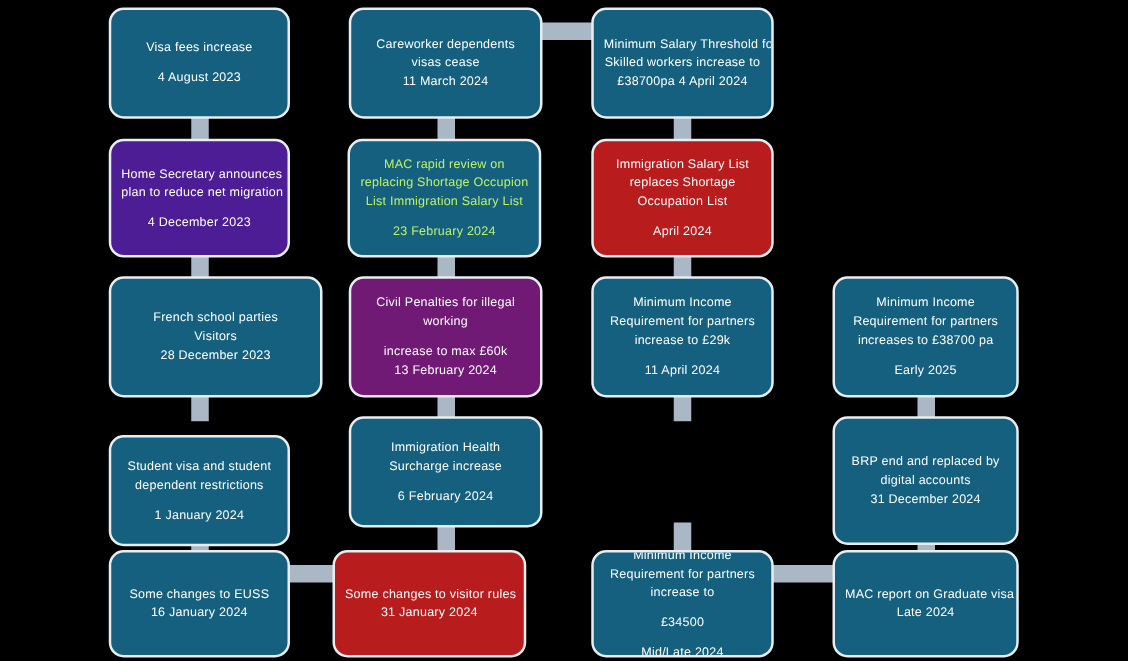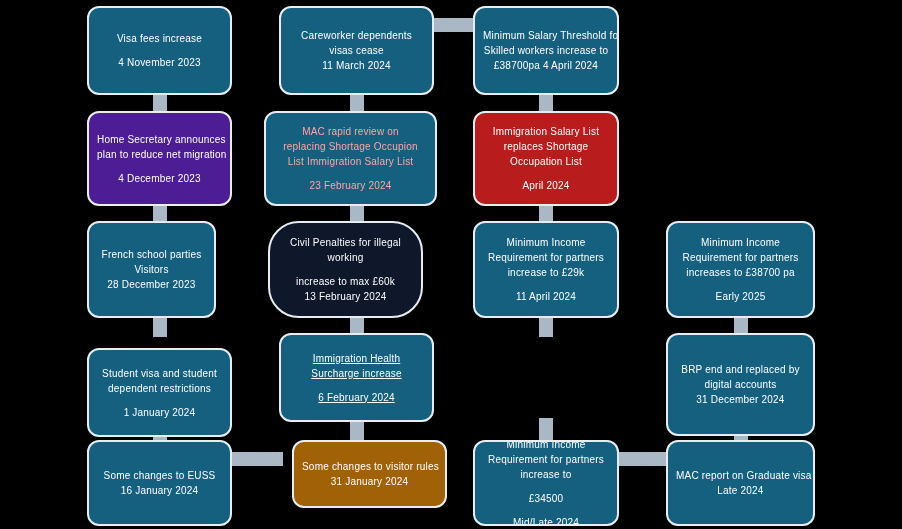--- a/index.html
+++ b/index.html
@@ -77,55 +77,55 @@
     <div class="conn-v" style="left: 539px; top: 202px; height: 23px;"></div>
     <div class="conn-v" style="left: 539px; top: 314px; height: 23px;"></div>
     <div class="conn-v" style="left: 539px; top: 418px; height: 26px;"></div>
     <div class="conn-v" style="left: 733.5px; top: 314px; height: 23px;"></div>
     <div class="conn-v" style="left: 733.5px; top: 418px; height: 26px;"></div>
     <div class="conn-h" style="top: 18px; left: 430px; width: 47px;"></div>
     <div class="conn-h" style="top: 452px; left: 228px; width: 55px;"></div>
     <div class="conn-h" style="top: 452px; left: 615px; width: 55px;"></div>
     <div class="node" style="left: 87px; top: 6px; width: 145px; height: 89px; background: rgb(21, 96, 127); border-color: rgb(232, 237, 241); color: rgb(255, 255, 255);">
       <span class="line">Visa fees  increase</span>
-      <span class="line gap">4 November 2023</span>
+      <span class="line gap">4 August 2023</span>
     </div>
     <div class="node" style="left: 279px; top: 6px; width: 155px; height: 89px; background: rgb(21, 96, 127); border-color: rgb(232, 237, 241); color: rgb(255, 255, 255); align-items: flex-end;">
       <span class="line">Careworker  dependents</span>
       <span class="line">visas cease</span>
       <span class="line">11 March  2024</span>
     </div>
     <div class="node" style="left: 473px; top: 6px; width: 146px; height: 89px; background: rgb(21, 96, 127); border-color: rgb(232, 237, 241); color: rgb(255, 255, 255);">
       <span class="line">Minimum Salary Threshold for</span>
       <span class="line">Skilled workers  increase  to</span>
       <span class="line">£38700pa  4 April 2024</span>
     </div>
     <div class="node" style="left: 87px; top: 111px; width: 145px; height: 95px; background: #4c1d95; border-color: rgb(232, 237, 241); color: rgb(255, 255, 255);">
       <span class="line">Home Secretary  announces</span>
       <span class="line">plan to reduce  net migration</span>
       <span class="line gap">4 December  2023</span>
     </div>
-    <div class="node" style="left: 264px; top: 111px; width: 173px; height: 95px; background: rgb(21, 96, 127); border-color: rgb(232, 237, 241); color: #fca5a5;">
+    <div class="node" style="left: 278px; top: 111px; width: 155px; height: 95px; background: rgb(21, 96, 127); border-color: rgb(232, 237, 241); color: #bef264;">
       <span class="line">MAC rapid review on</span>
       <span class="line">replacing Shortage Occupion</span>
       <span class="line">List  Immigration  Salary List</span>
       <span class="line gap">23 February  2024</span>
     </div>
     <div class="node" style="left: 473px; top: 111px; width: 146px; height: 95px; background: #b91c1c; border-color: rgb(232, 237, 241); color: rgb(255, 255, 255);">
       <span class="line">Immigration  Salary List</span>
       <span class="line">replaces Shortage</span>
       <span class="line">Occupation  List</span>
       <span class="line gap">April 2024</span>
     </div>
-    <div class="node" style="left: 87px; top: 221px; width: 129px; height: 97px; background: rgb(21, 96, 127); border-color: rgb(232, 237, 241); color: rgb(255, 255, 255);">
+    <div class="node" style="left: 87px; top: 221px; width: 171px; height: 97px; background: rgb(21, 96, 127); border-color: rgb(232, 237, 241); color: rgb(255, 255, 255);">
       <span class="line">French school parties</span>
       <span class="line">Visitors</span>
       <span class="line">28 December  2023</span>
     </div>
-    <div class="node" style="left: 268px; top: 221px; width: 155px; height: 97px; background: #0f172a; border-color: rgb(232, 237, 241); color: rgb(255, 255, 255); border-radius: 31px;">
+    <div class="node" style="left: 279px; top: 221px; width: 155px; height: 97px; background: #701a75; border-color: rgb(232, 237, 241); color: rgb(255, 255, 255);">
       <span class="line">Civil Penalties  for illegal</span>
       <span class="line">working</span>
       <span class="line gap">increase  to max £60k</span>
       <span class="line">13 February  2024</span>
     </div>
     <div class="node" style="left: 473px; top: 221px; width: 146px; height: 97px; background: rgb(21, 96, 127); border-color: rgb(232, 237, 241); color: rgb(255, 255, 255);">
       <span class="line">Minimum Income</span>
       <span class="line">Requirement  for partners</span>
       <span class="line">increase  to £29k</span>
       <span class="line gap">11 April 2024</span>
@@ -134,35 +134,35 @@
       <span class="line">Minimum Income</span>
       <span class="line">Requirement  for partners</span>
       <span class="line">increases  to £38700  pa</span>
       <span class="line gap">Early 2025</span>
     </div>
     <div class="node" style="left: 87px; top: 333px; width: 145px; height: 89px; background: rgb(21, 96, 127); border-color: rgb(232, 237, 241); color: rgb(255, 255, 255); margin-top: 15px;">
       <span class="line">Student visa and student</span>
       <span class="line">dependent restrictions</span>
       <span class="line gap">1 January 2024</span>
     </div>
-    <div class="node" style="left: 279px; top: 333px; width: 155px; height: 89px; background: rgb(21, 96, 127); border-color: rgb(232, 237, 241); color: rgb(255, 255, 255); text-decoration: underline;">
+    <div class="node" style="left: 279px; top: 333px; width: 155px; height: 89px; background: rgb(21, 96, 127); border-color: rgb(232, 237, 241); color: rgb(255, 255, 255);">
       <span class="line">Immigration  Health</span>
       <span class="line">Surcharge  increase</span>
       <span class="line gap">6 February  2024</span>
     </div>
     <div class="node" style="left: 666px; top: 333px; width: 149px; height: 103px; background: rgb(21, 96, 127); border-color: rgb(232, 237, 241); color: rgb(255, 255, 255);">
       <span class="line">BRP end and replaced by</span>
       <span class="line">digital  accounts</span>
       <span class="line">31 December  2024</span>
     </div>
     <div class="node" style="left: 87px; top: 440px; width: 145px; height: 86px; background: rgb(21, 96, 127); border-color: rgb(232, 237, 241); color: rgb(255, 255, 255);">
       <span class="line">Some changes to EUSS</span>
       <span class="line">16 January  2024</span>
     </div>
-    <div class="node" style="left: 292px; top: 440px; width: 155px; height: 68px; background: #a16207; border-color: rgb(232, 237, 241); color: rgb(255, 255, 255);">
+    <div class="node" style="left: 266px; top: 440px; width: 155px; height: 86px; background: #b91c1c; border-color: rgb(232, 237, 241); color: rgb(255, 255, 255);">
       <span class="line">Some changes to visitor rules</span>
       <span class="line">31 January  2024</span>
     </div>
     <div class="node" style="left: 473px; top: 440px; width: 146px; height: 86px; background: rgb(21, 96, 127); border-color: rgb(232, 237, 241); color: rgb(255, 255, 255);">
       <span class="line">Minimum Income</span>
       <span class="line">Requirement  for partners</span>
       <span class="line">increase  to</span>
       <span class="line gap">£34500</span>
       <span class="line gap">Mid/Late  2024</span>
     </div>

